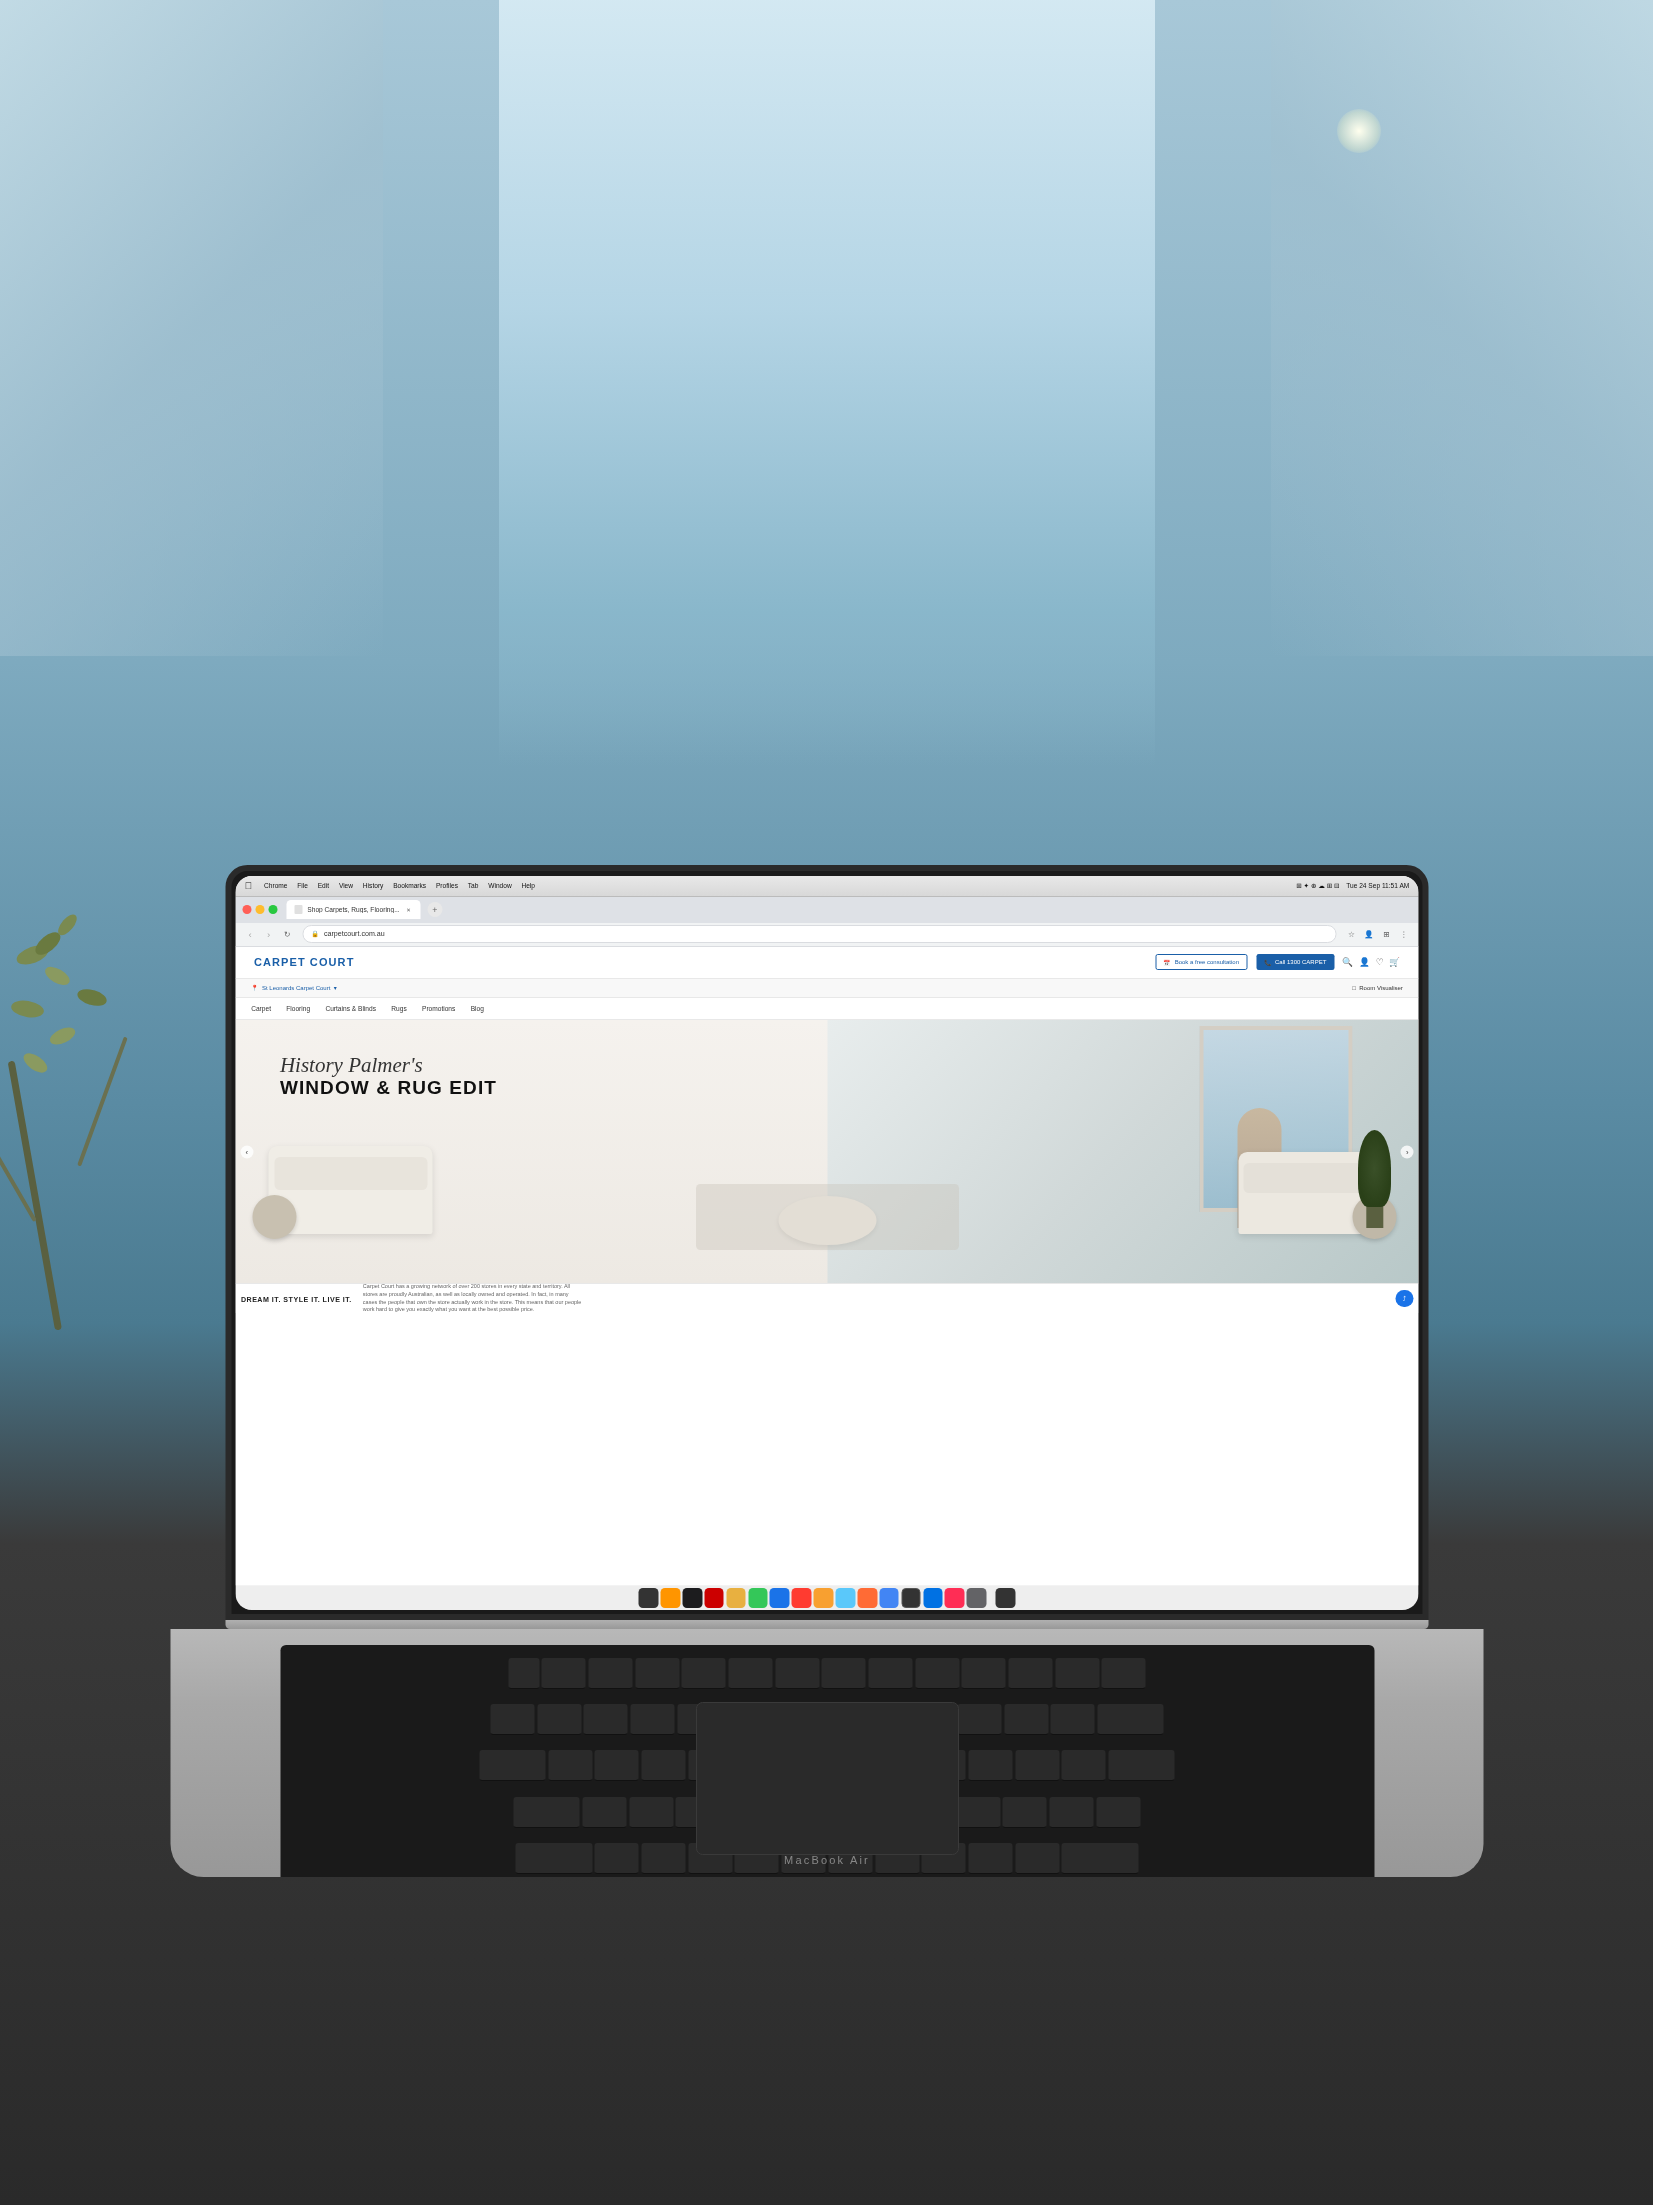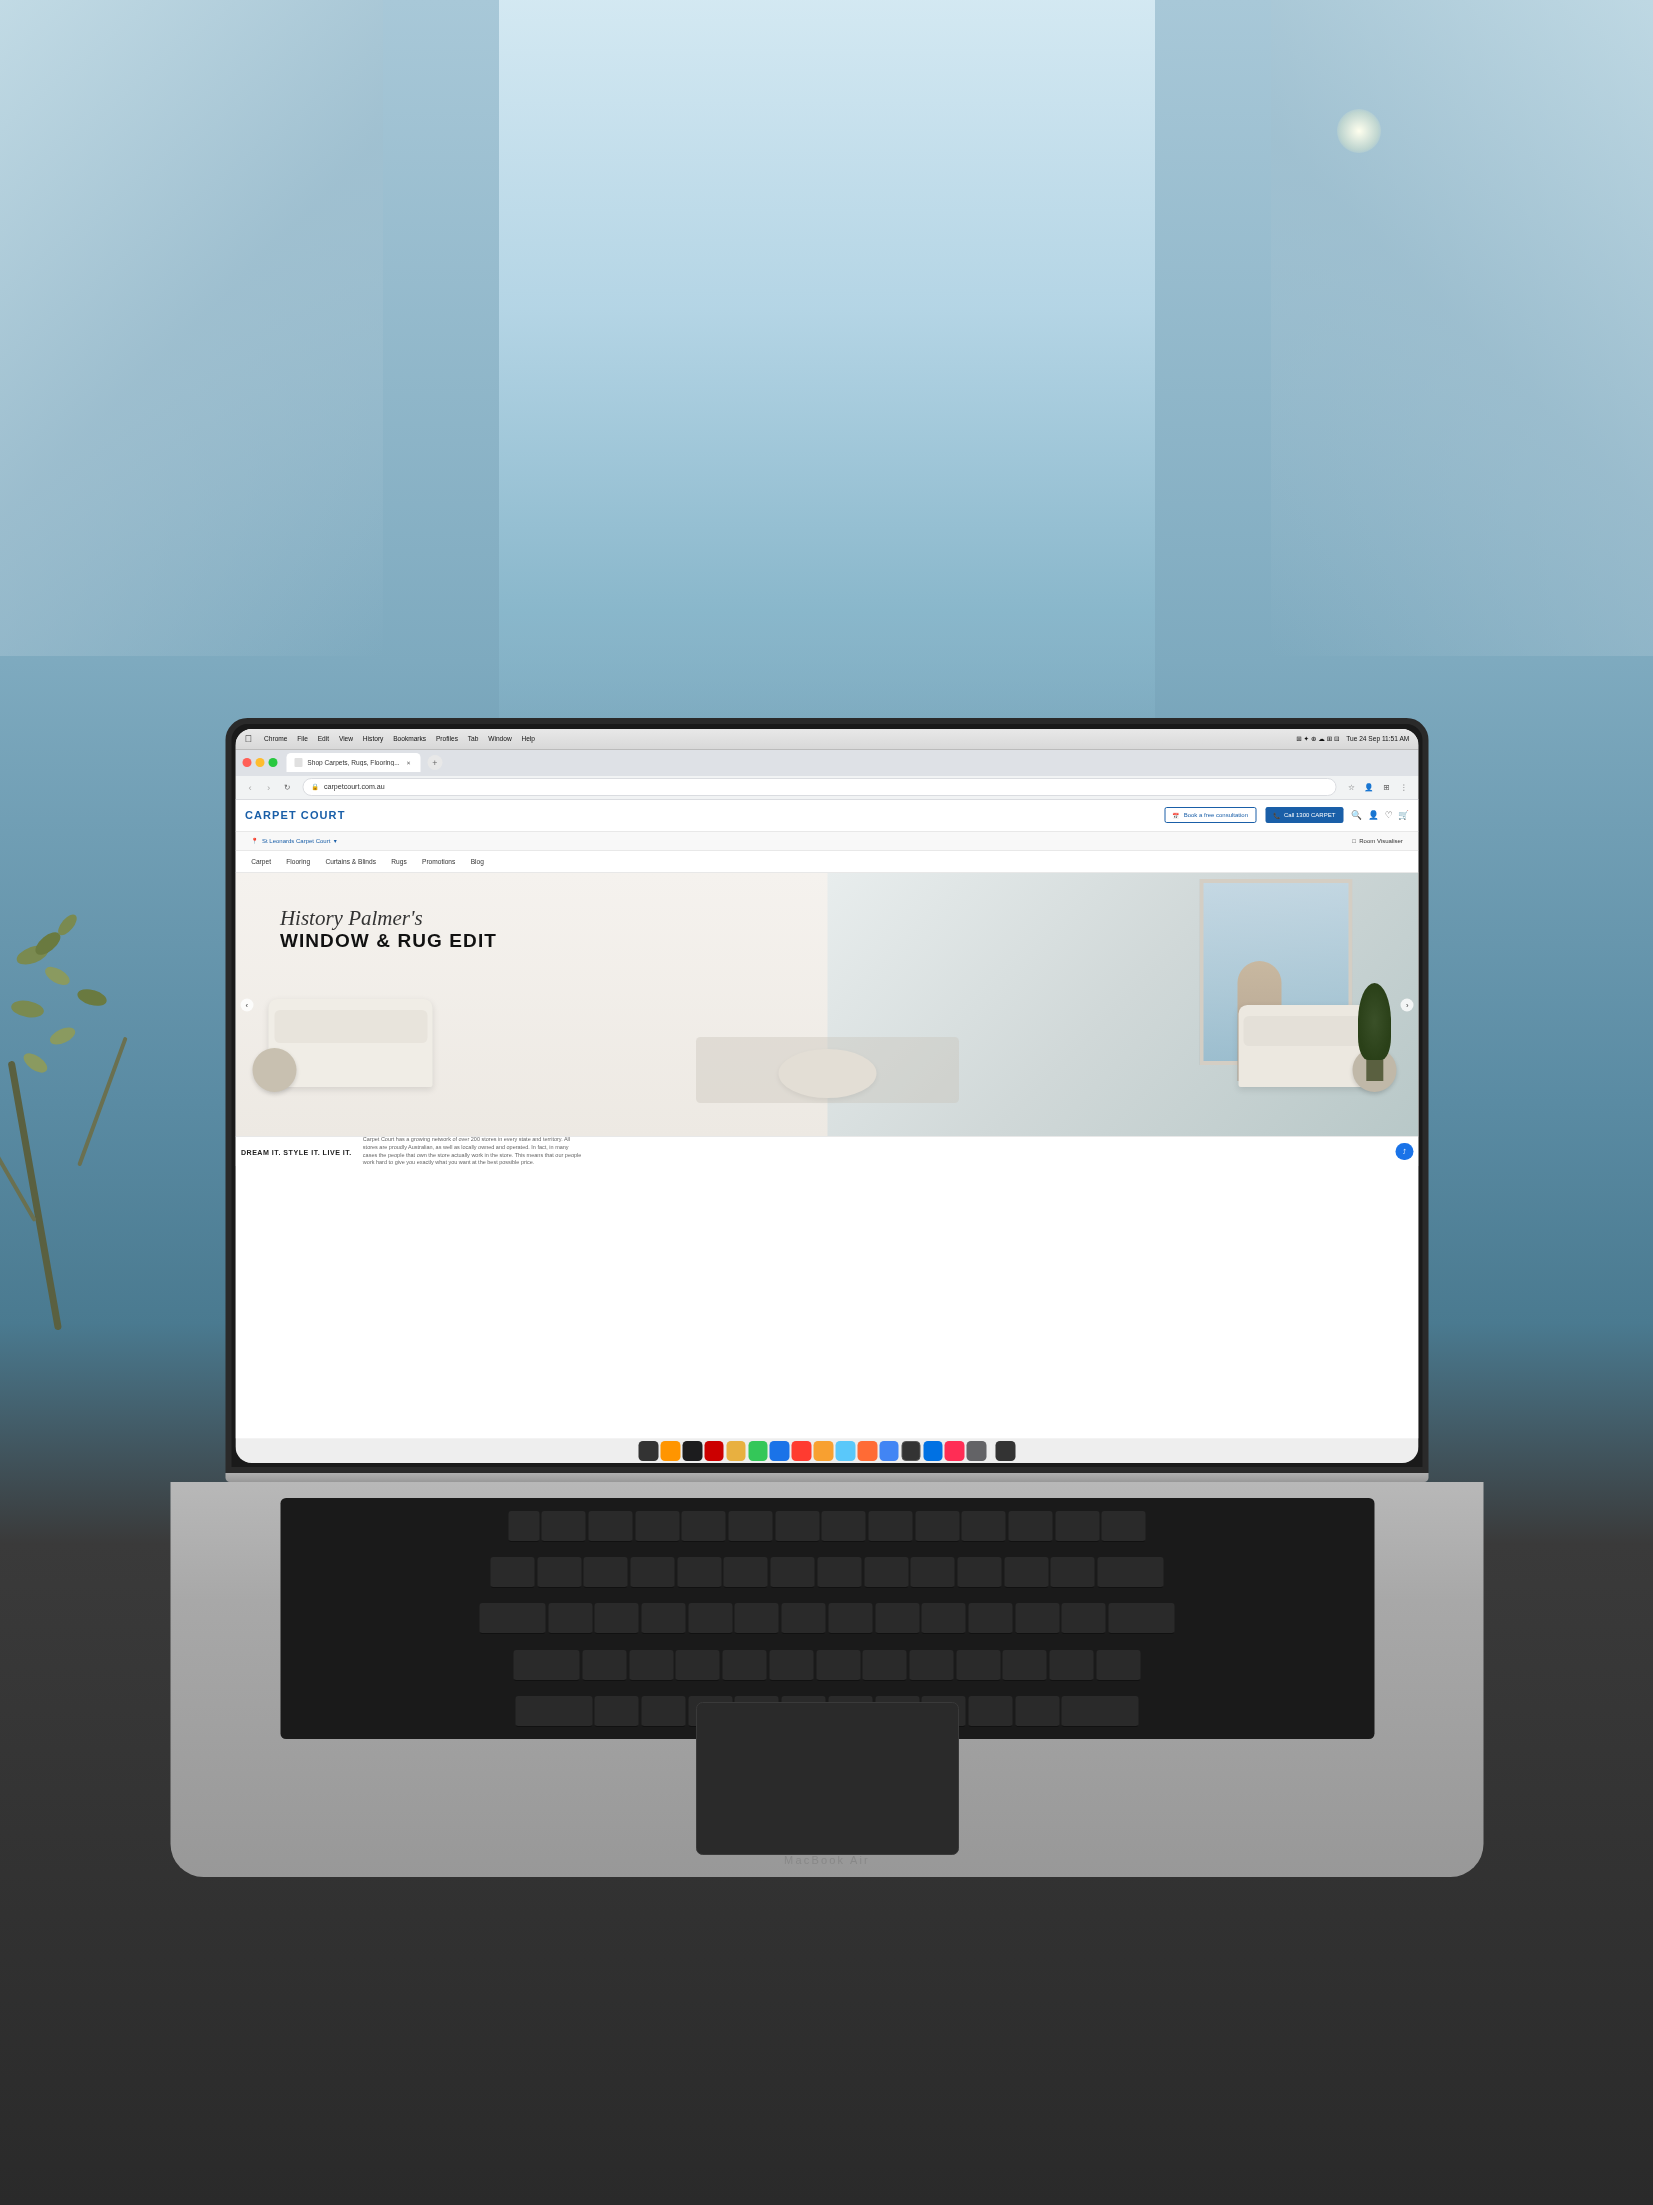--- a/index.html
+++ b/index.html
@@ -209,21 +209,21 @@
       background: #fff;
     }
 
     
     .site-header {
       height: 32px;
       background: #fff;
       border-bottom: 0.5px solid #e8e8e8;
       display: flex;
       align-items: center;
-      padding: 0 9px;
+      padding: 0 18px;
       gap: 0;
     }
     .site-logo {
       font-size: 11px;
       font-weight: 800;
       color: #1a5fa8;
       letter-spacing: 1.1px;
       text-transform: uppercase;
       flex-shrink: 0;
     }
@@ -369,21 +369,21 @@
     .macbook-hinge {
       width: 1203px;
       height: 8.8px;
       background: linear-gradient(180deg, #b0b0b0 0%, #989898 100%);
       border-radius: 0 0 4.4px 4.4px;
     }
 
     
     .macbook-keyboard {
       width: 1313px;
-      height: 395px;
+      height: 248px;
       background: linear-gradient(180deg, #b8b8b8 0%, #a8a8a8 30%, #989898 100%);
       border-radius: 0 0 33px 33px;
       margin-left: -55px;
       position: relative;
       overflow: hidden;
     }
 
     .keyboard-deck {
       position: absolute;
       top: 16.4px; left: 50%; transform: translateX(-50%);

